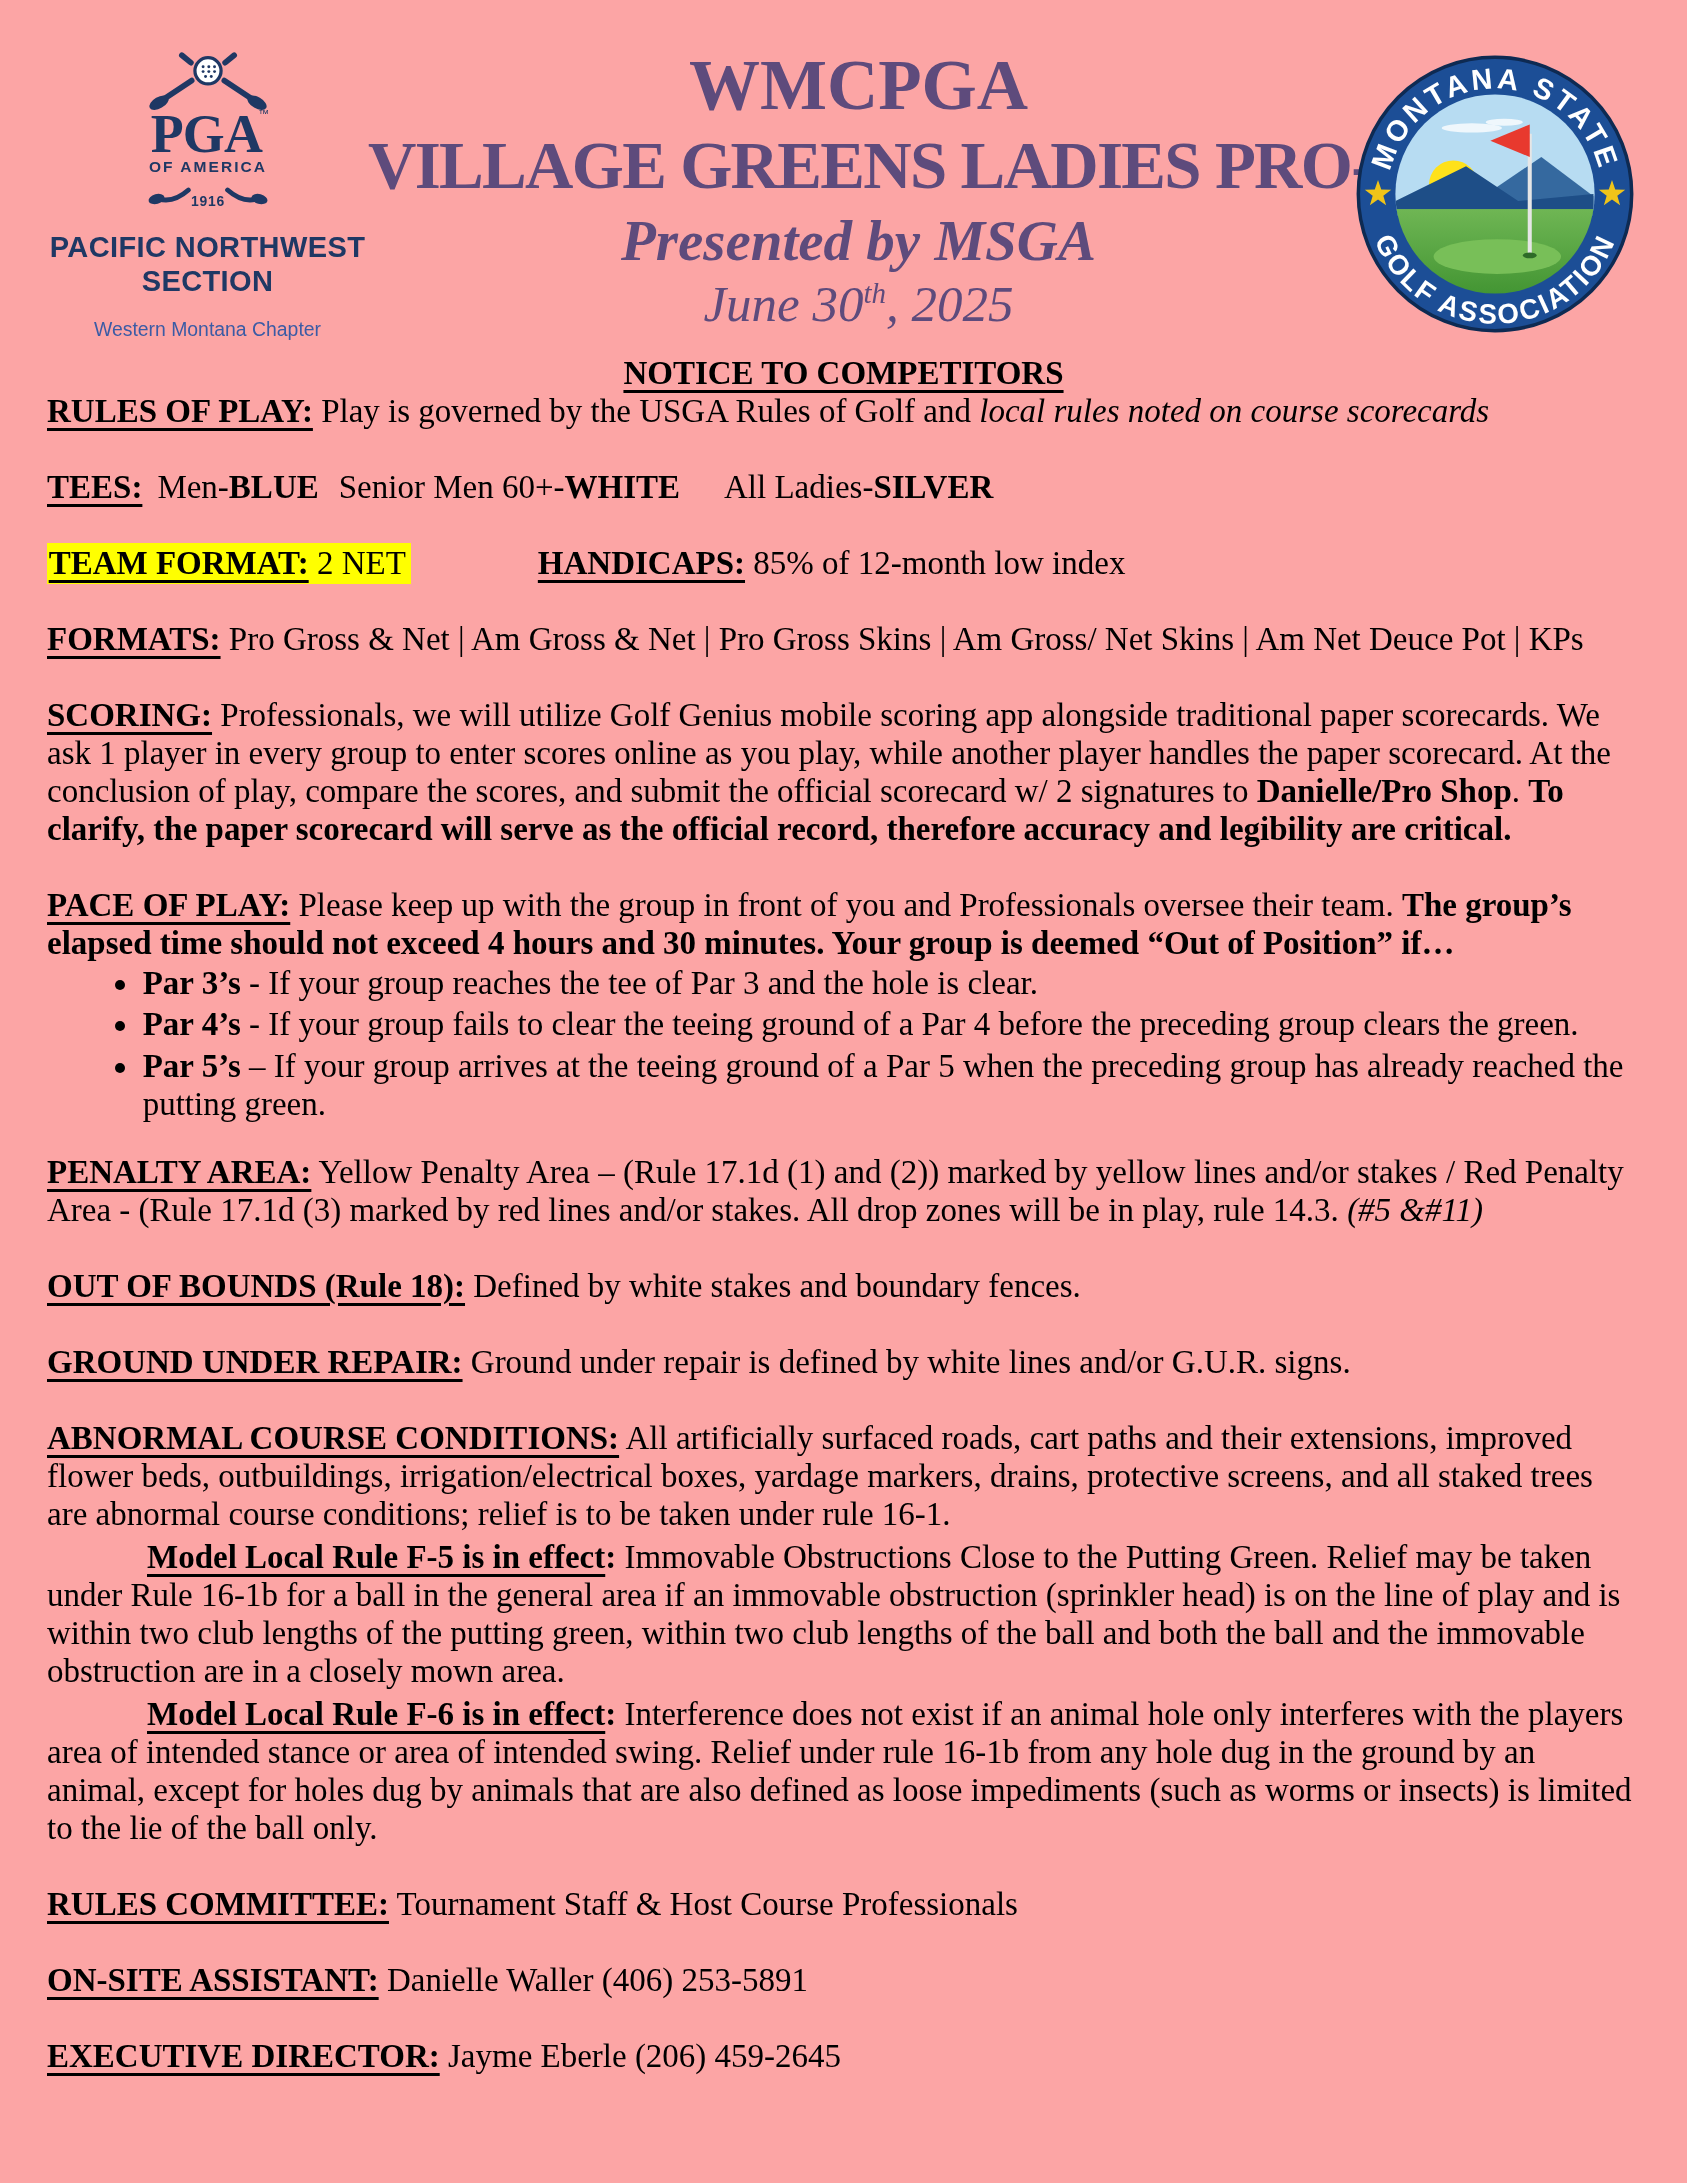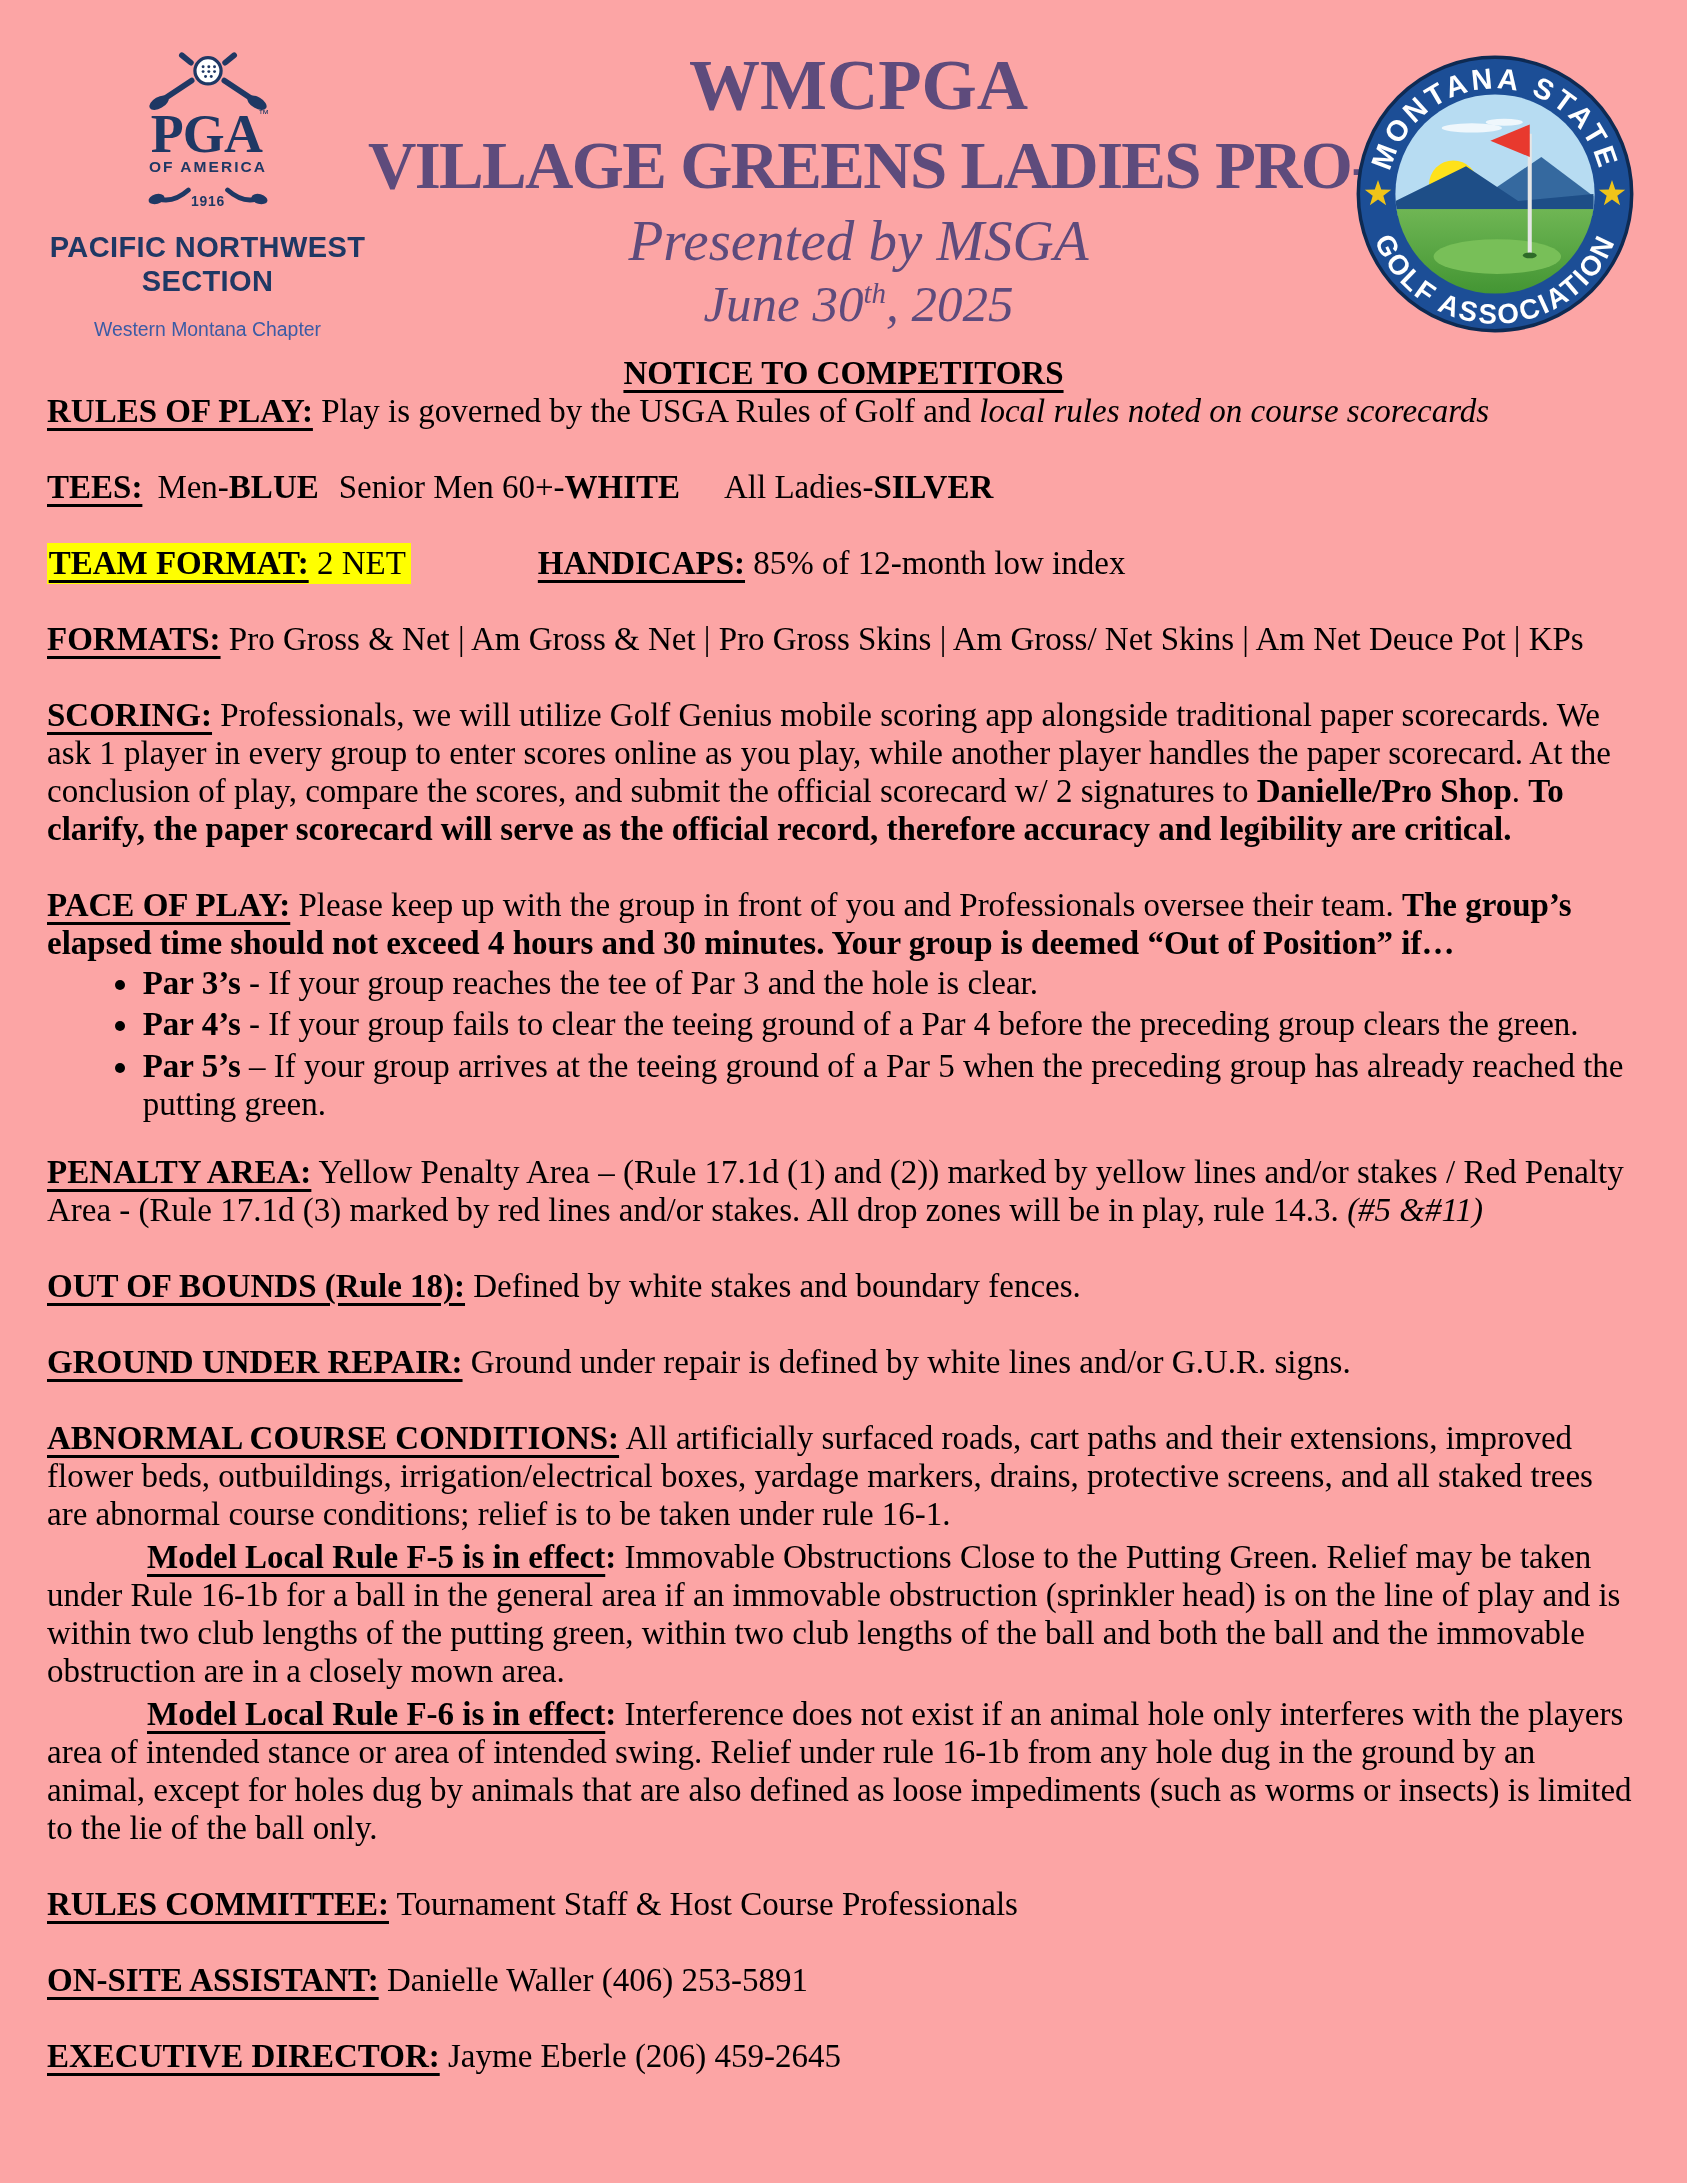--- a/index.html
+++ b/index.html
@@ -19,21 +19,21 @@
   }
   
   .header{display:flex; align-items:flex-start;}
   .pga-col{flex:0 0 321px; text-align:center; color:#1F3864; padding-top:11.8px;}
   .pga-svg{width:196px; height:165px; display:block; margin:0 auto;}
   .pnw-line{font-family:"Liberation Sans", sans-serif; font-weight:700; font-size:29px; line-height:34px; letter-spacing:0.4px; color:#1F3864; margin-top:13.5px;}
   .chapter-line{font-family:"Liberation Sans", sans-serif; font-weight:400; font-size:19.4px; line-height:25px; color:#3B5BA5; margin-top:19px;}
   .title-col{flex:1 1 auto; text-align:center; color:#5E4B7C; padding-top:5px; min-width:0;}
   .t1{font-weight:700; font-size:71px; line-height:81px; white-space:nowrap;}
   .t2{font-weight:700; font-size:67px; line-height:79px; letter-spacing:-1.7px; white-space:nowrap;}
-  .t3{font-style:italic; font-weight:400; font-size:57px; line-height:71px; white-space:nowrap;}
+  .t3{font-style:italic; font-weight:700; font-size:57px; line-height:71px; white-space:nowrap;}
   .t4{font-style:italic; font-weight:400; font-size:51px; line-height:57px; white-space:nowrap;}
   .t4 sup{font-size:29px; vertical-align:super; line-height:0;}
   .msga-col{flex:0 0 291px; padding-top:15px;}
   .msga-svg{width:278px; height:278px; display:block; margin-left:6.7px;}
   .msga-arc{font-family:"Liberation Sans", sans-serif; font-weight:700; fill:#ffffff;}
   
   .body-text{margin-top:11.8px;}
   .notice{margin:0; text-align:center; font-weight:700;
           text-decoration-line:underline; text-decoration-thickness:3.4px; text-underline-offset:5.9px;text-decoration:underline;}
   p.sec{margin:0 0 38px 0;}

